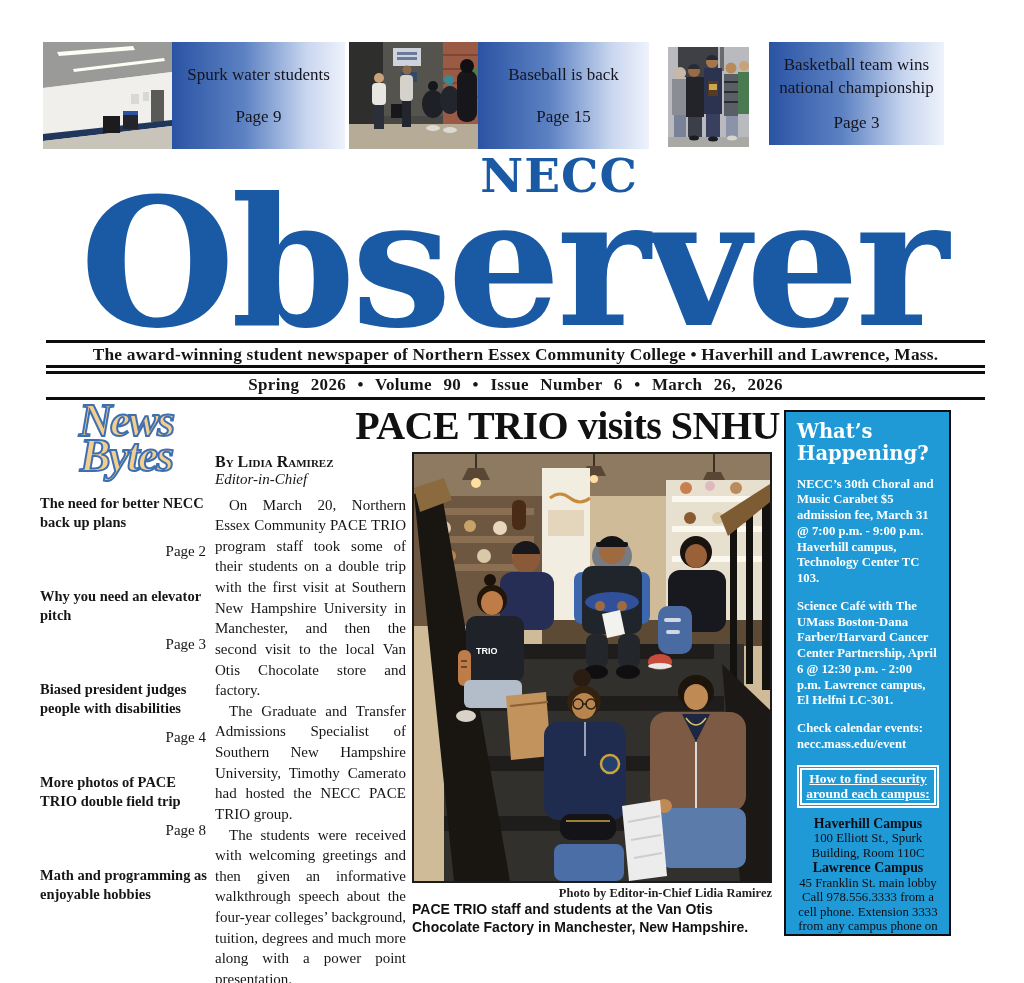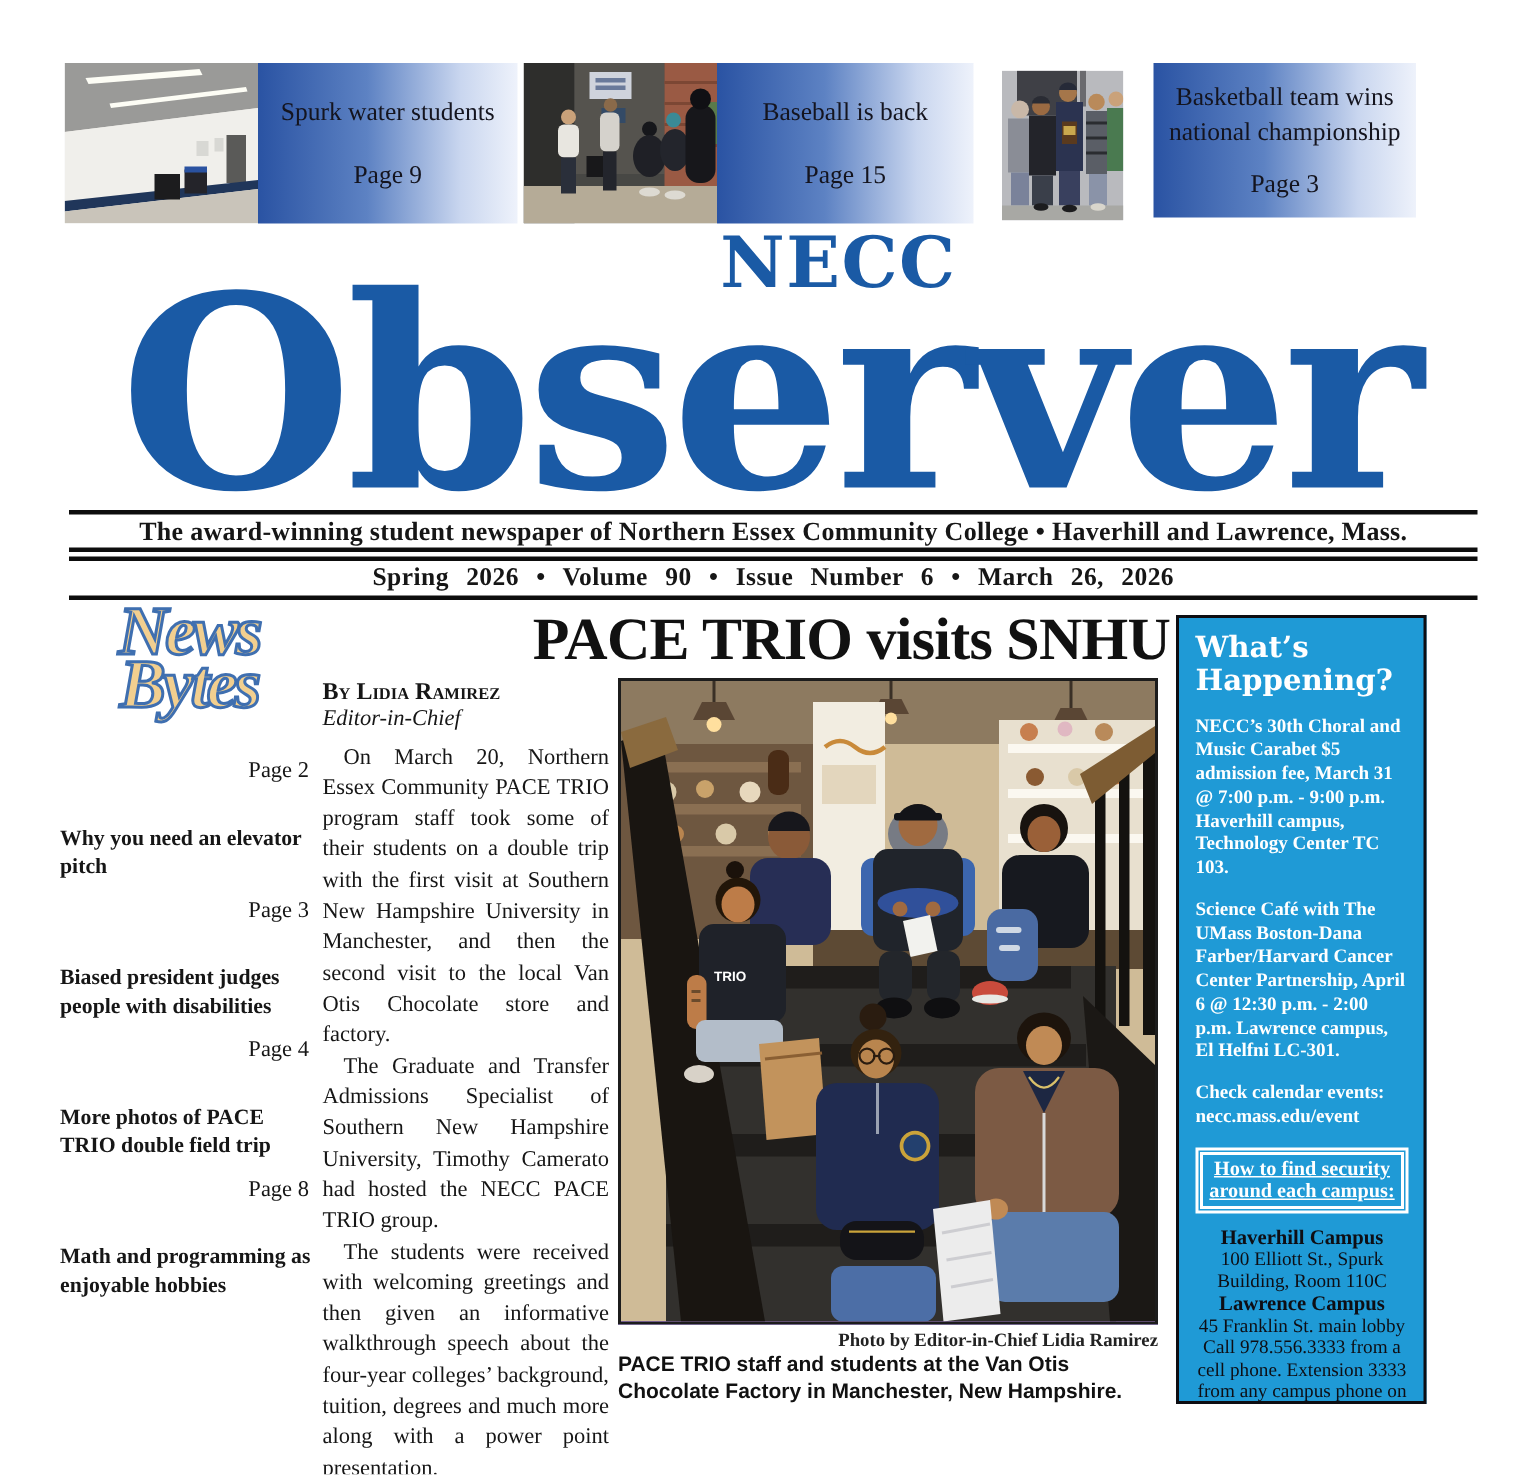--- a/index.html
+++ b/index.html
@@ -181,20 +181,21 @@
   <div id="dateline">Spring 2026 • Volume 90 • Issue Number 6 • March 26, 2026</div>
   <div class="rule" style="top:397px;height:3px;"></div>
 
   <div id="nb-logo">
     <div class="nb-logo-line">News</div>
     <div class="nb-logo-line">Bytes</div>
   </div>
 
   <div id="nb-items">
     <div class="nb-item">
+      <div class="nb-title">The need for better NECC back up plans</div>
       <div class="nb-page">Page 2</div>
     </div>
     <div class="nb-item">
       <div class="nb-title">Why you need an elevator pitch</div>
       <div class="nb-page">Page 3</div>
     </div>
     <div class="nb-item">
       <div class="nb-title">Biased president judges people with disabilities</div>
       <div class="nb-page">Page 4</div>
     </div>

